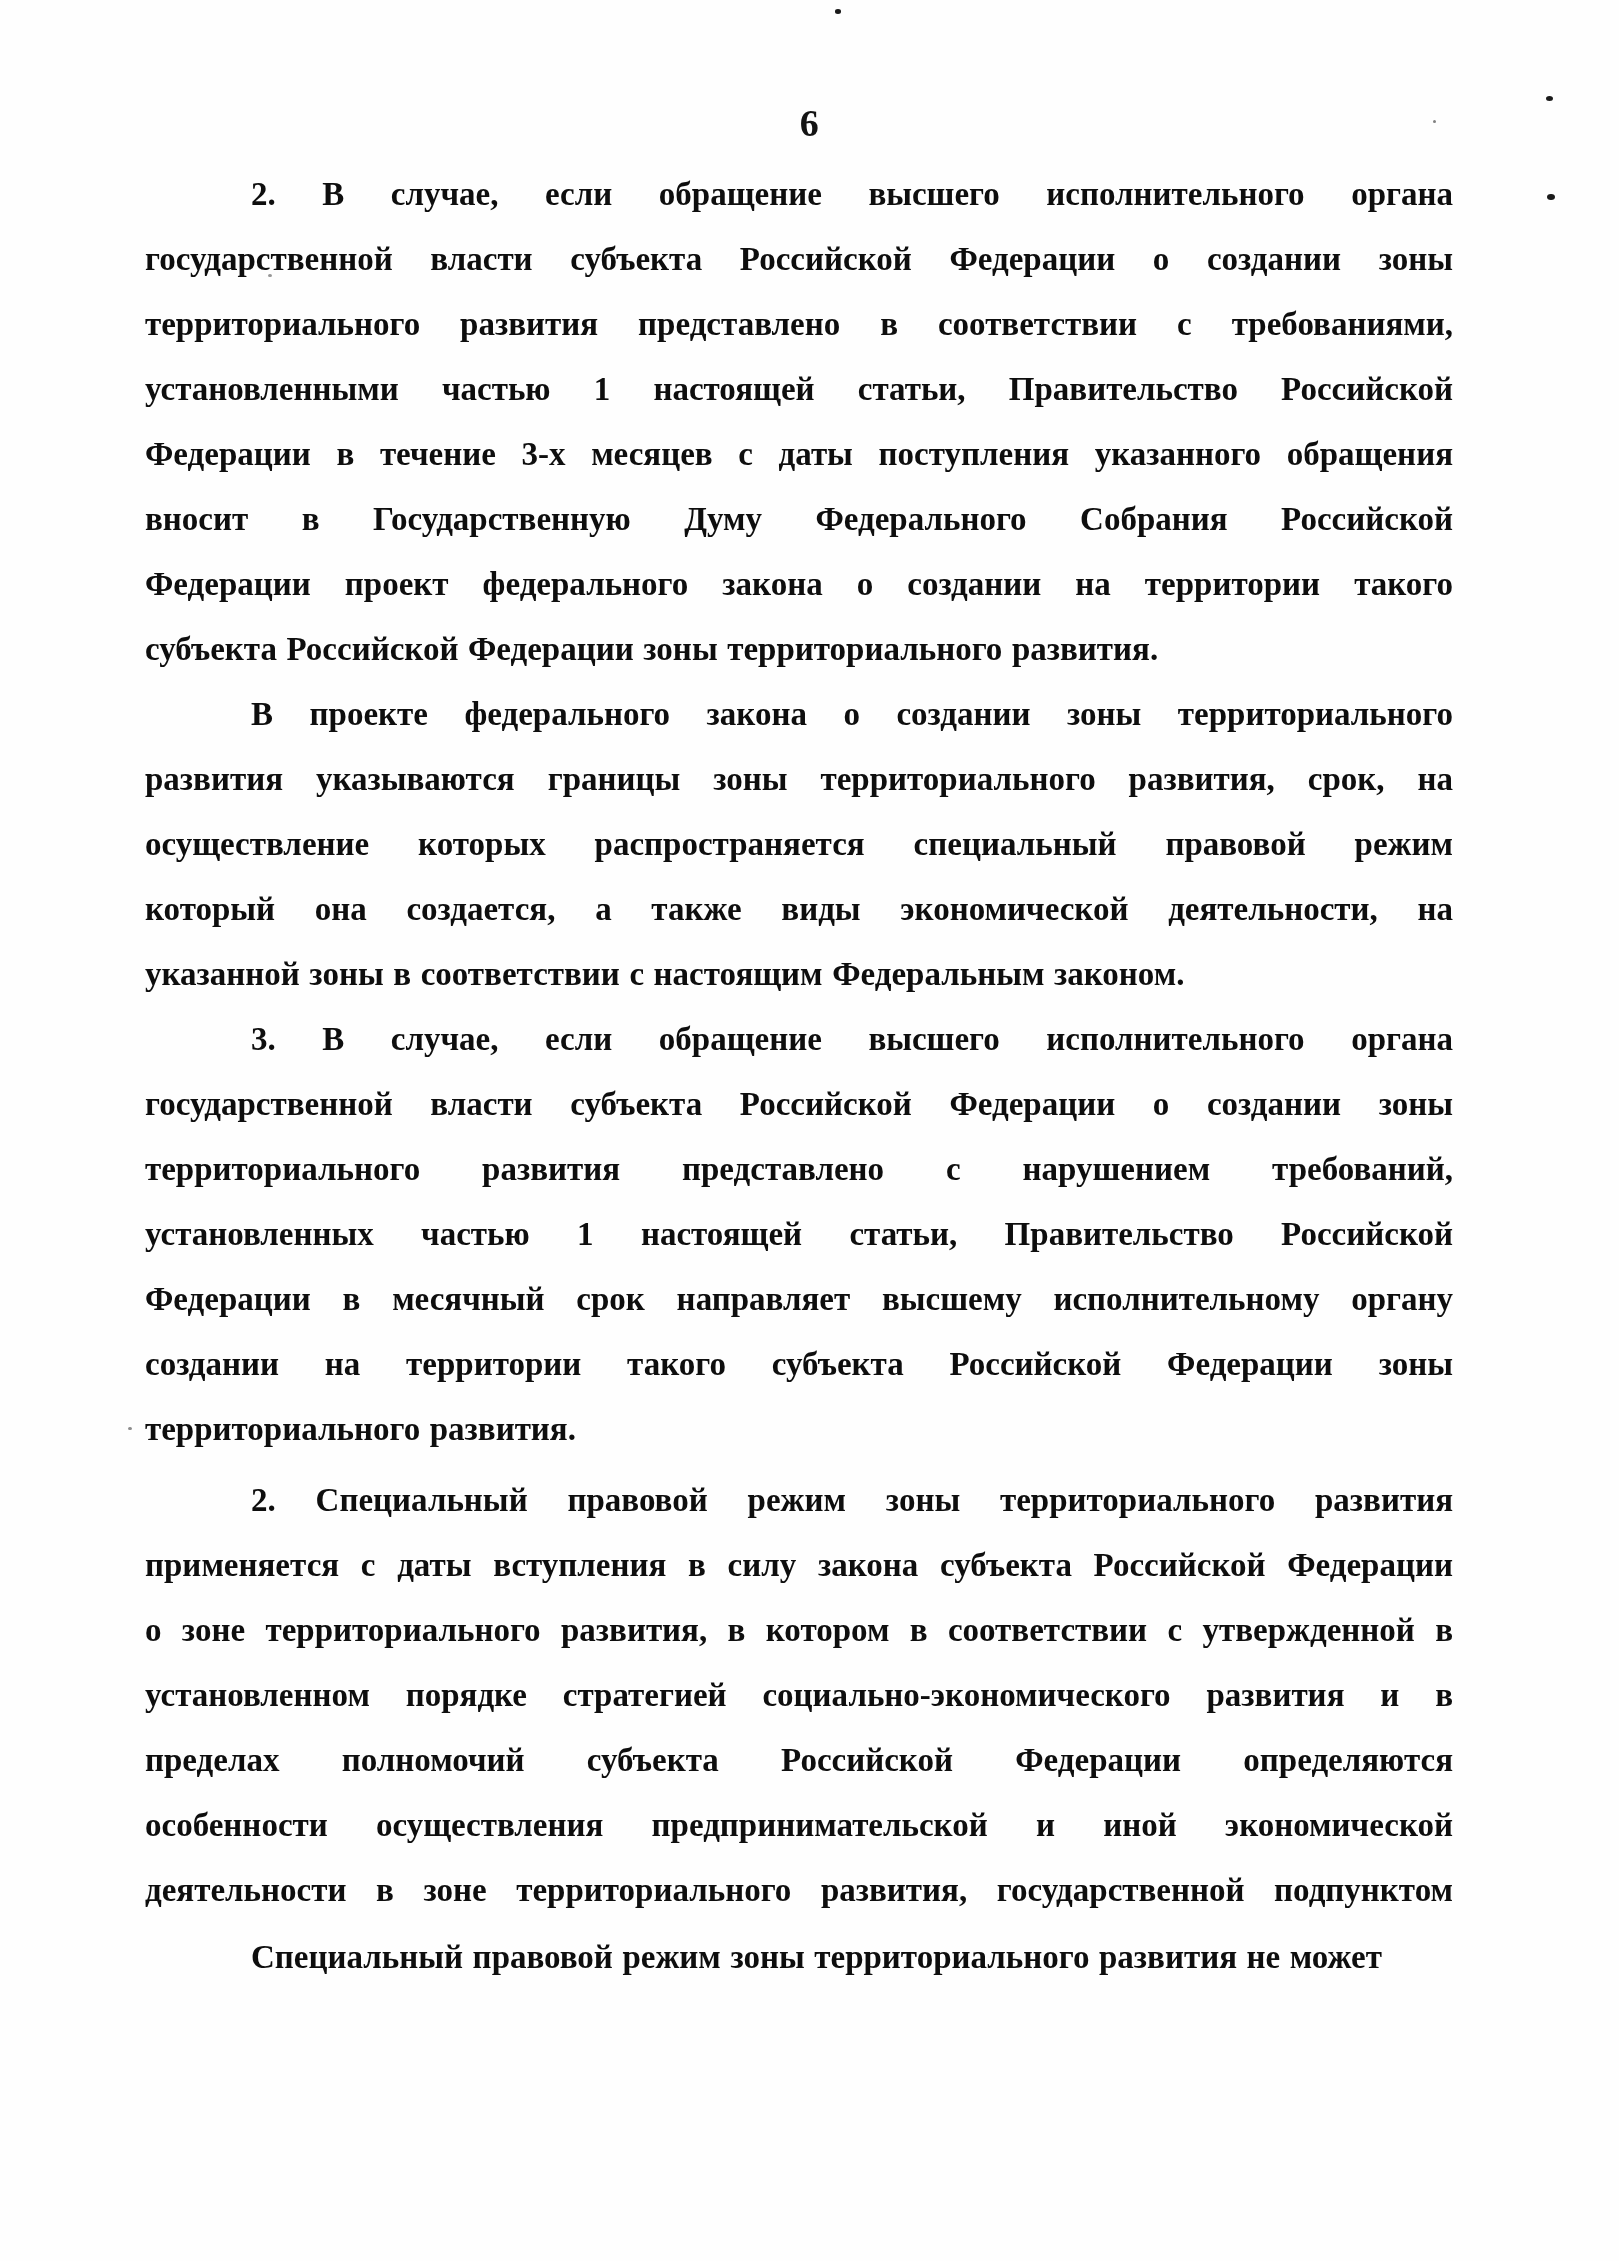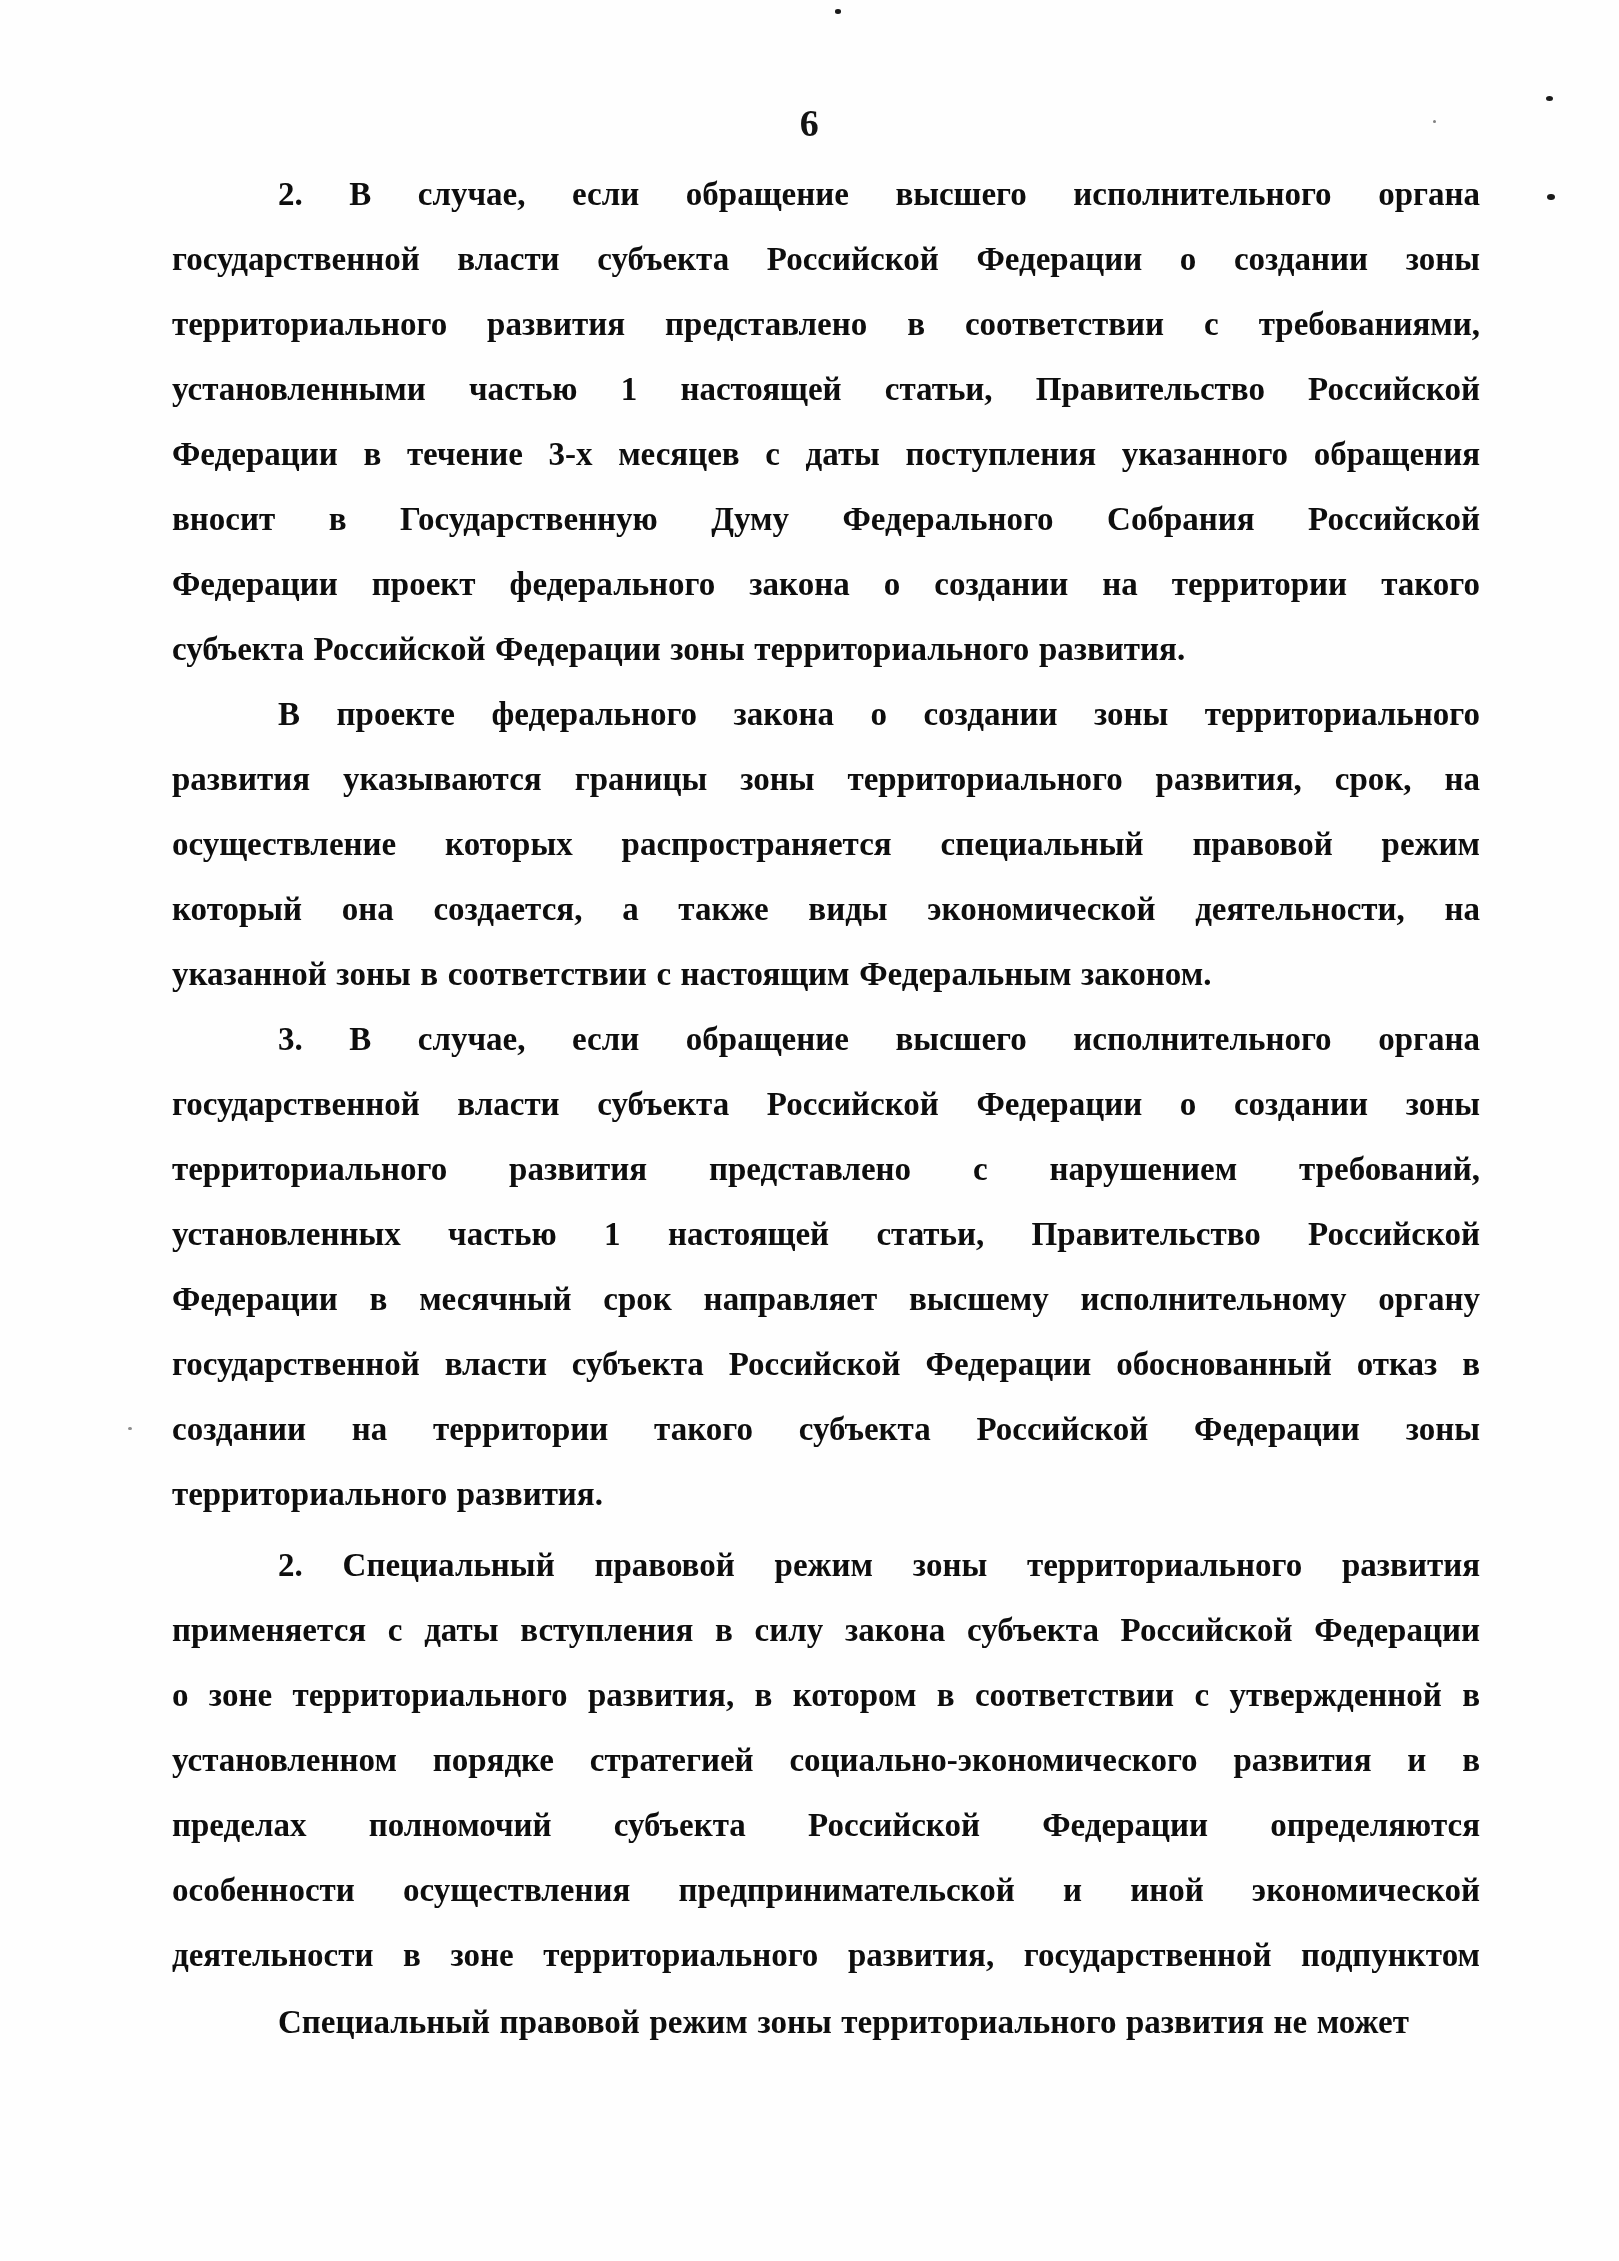--- a/index.html
+++ b/index.html
@@ -25,21 +25,21 @@
     left: 0;
     width: 1619px;
     text-align: center;
     font-size: 38px;
     font-weight: 700;
     color: #141414;
     letter-spacing: 0.6px;
   }
   .content {
     position: absolute;
-    left: 172px;
+    left: 145px;
     top: 162px;
     width: 1308px;
     color: #0e0e0e;
     font-size: 33px;
     font-weight: 700;
   }
   .para { margin: 0; }
   .para.gap-lg { margin-top: 5.8px; }
   .para.gap-sm { margin-top: 2.6px; }
   .line {
@@ -98,21 +98,20 @@
     <div class="line">который она создается, а также виды экономической деятельности, на</div>
     <div class="line end">указанной зоны в соответствии с настоящим Федеральным законом.</div>
   </div>
 
   <div class="para">
     <div class="line first">3. В случае, если обращение высшего исполнительного органа</div>
     <div class="line">государственной власти субъекта Российской Федерации о создании зоны</div>
     <div class="line">территориального развития представлено с нарушением требований,</div>
     <div class="line">установленных частью 1 настоящей статьи, Правительство Российской</div>
     <div class="line">Федерации в месячный срок направляет высшему исполнительному органу</div>
-    <div class="line">государственной власти субъекта Российской Федерации обоснованный отказ в</div>
     <div class="line">создании на территории такого субъекта Российской Федерации зоны</div>
     <div class="line end">территориального развития.</div>
   </div>
 
   <div class="para gap-lg">
     <div class="line first">2. Специальный правовой режим зоны территориального развития</div>
     <div class="line">применяется с даты вступления в силу закона субъекта Российской Федерации</div>
     <div class="line">о зоне территориального развития, в котором в соответствии с утвержденной в</div>
     <div class="line">установленном порядке стратегией социально-экономического развития и в</div>
     <div class="line">пределах полномочий субъекта Российской Федерации определяются</div>

